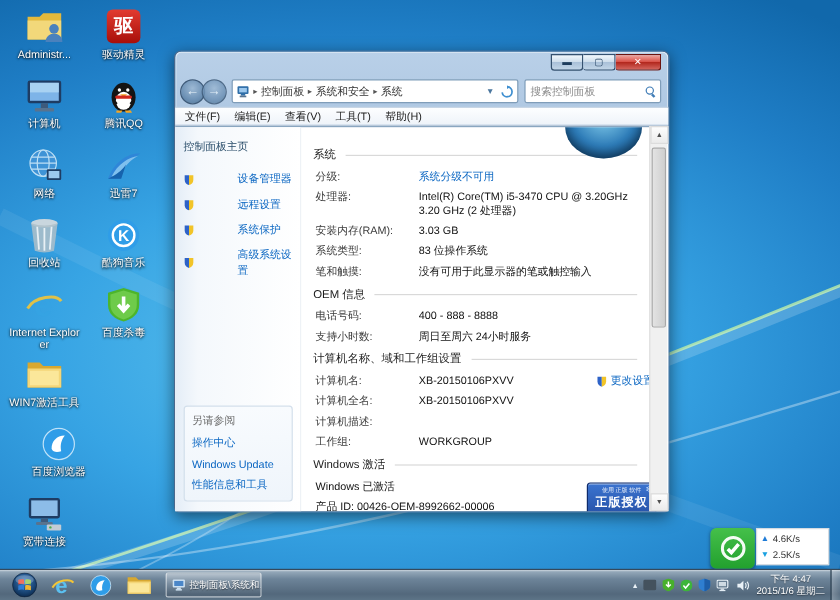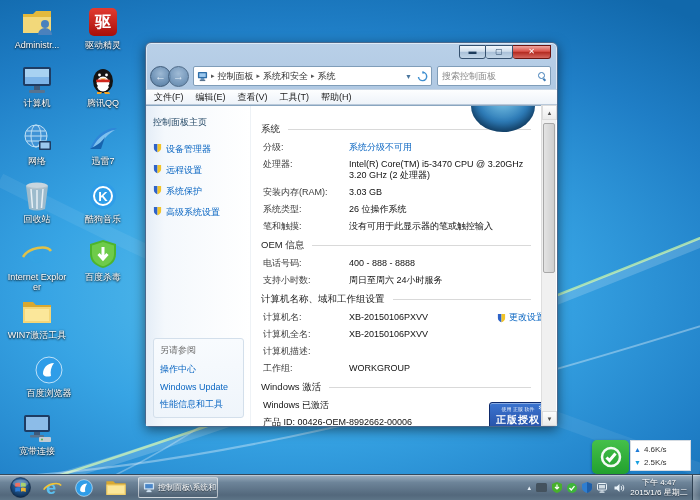--- a/index.html
+++ b/index.html
@@ -43,21 +43,21 @@
   .mag::after { content:""; position:absolute; left:6px; top:6px; width:3px; height:1.5px; background:#3f7cb6; transform:rotate(45deg); transform-origin:0 0; }
 
   .menubar { height:16px; background:linear-gradient(#fdfeff,#eef3f9); border-top:1px solid #c8d6e5; border-bottom:1px solid #b9c9da;
     display:flex; align-items:center; padding-left:8px; font-size:9px; color:#222; }
   .menubar span { margin-right:12px; }
 
   .wbody { display:flex; height:321px; background:#fff; border-top:1px solid #8aa6c0; }
   .sidebar { width:105px; background:linear-gradient(90deg,#e4edf7,#f4f8fc 18%,#fff); padding:10px 0 8px 7px; font-size:9px;
     display:flex; flex-direction:column; border-right:1px solid #eef2f6; }
   .sb-home { color:#274b68; margin-bottom:14px; }
-  .sb-item { display:flex; color:#0a66c2; margin-bottom:8px; }
+  .sb-item { display:flex; align-items:center; color:#0a66c2; margin-bottom:8px;gap:32px; }
   .sb-item svg { margin-right:4px; flex:none; }
   .seealso { margin-top:auto; margin-right:6px; border:1px solid #d3dfeb; border-radius:3px; background:linear-gradient(#f8fbfe,#eff5fb); padding:5px 6px 6px 6px; }
   .seealso .hdr { color:#6d6d6d; margin-bottom:6px; }
   .seealso .itm { color:#0a66c2; margin-bottom:6px; }
   .seealso .itm:last-child { margin-bottom:0; }
 
   .content { position:relative; flex:1; padding:10px 26px 0 10px; overflow:hidden; }
   .orb { position:absolute; right:22px; top:-26px; width:64px; height:52px; border-radius:50%;
     background:radial-gradient(circle at 50% 28%, #8fd8f2, #2e7cb8 55%, #0b3e6e 95%); box-shadow:inset 0 -4px 8px rgba(0,0,0,.35); }
   .sech { display:flex; align-items:center; font-size:9.5px; color:#1c1c1c; margin:7px 0 6px 0; }
@@ -359,21 +359,21 @@
         <div class="crow">
           <span class="cl">处理器:</span>
           <span class="cv">Intel(R) Core(TM) i5-3470 CPU @ 3.20GHz  3.20 GHz  (2 处理器)</span>
         </div>
         <div class="crow">
           <span class="cl">安装内存(RAM):</span>
           <span class="cv">3.03 GB</span>
         </div>
         <div class="crow">
           <span class="cl">系统类型:</span>
-          <span class="cv">26 位操作系统</span>
+          <span class="cv">83 位操作系统</span>
         </div>
         <div class="crow">
           <span class="cl">笔和触摸:</span>
           <span class="cv">没有可用于此显示器的笔或触控输入</span>
         </div>
 
         <div class="sech">
             <span>OEM 信息</span>
             <i class="rule"></i>
           </div>

